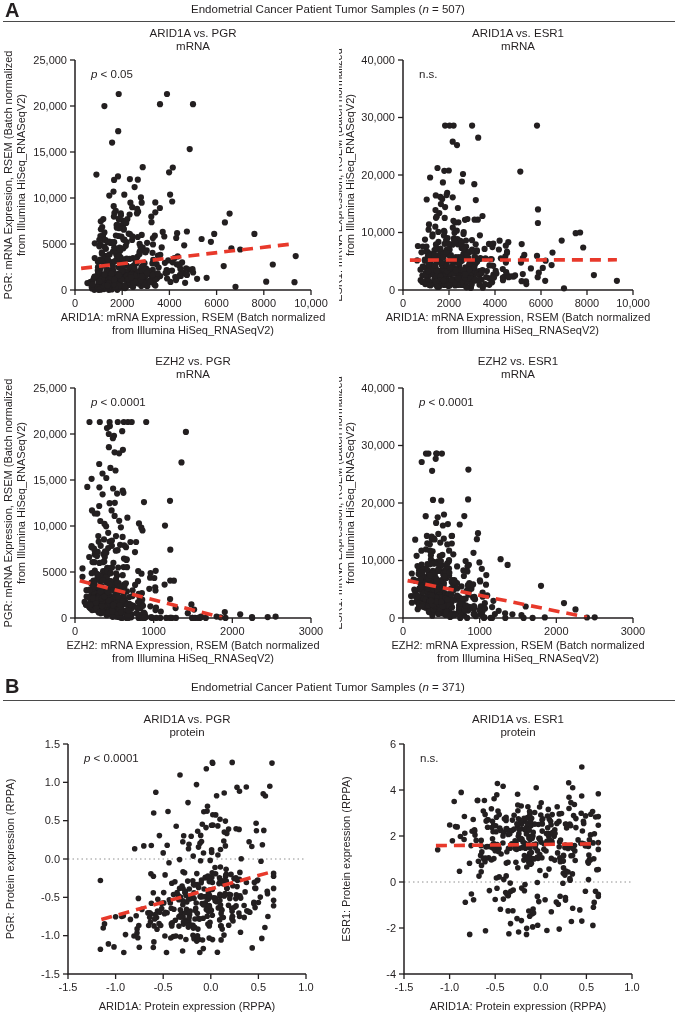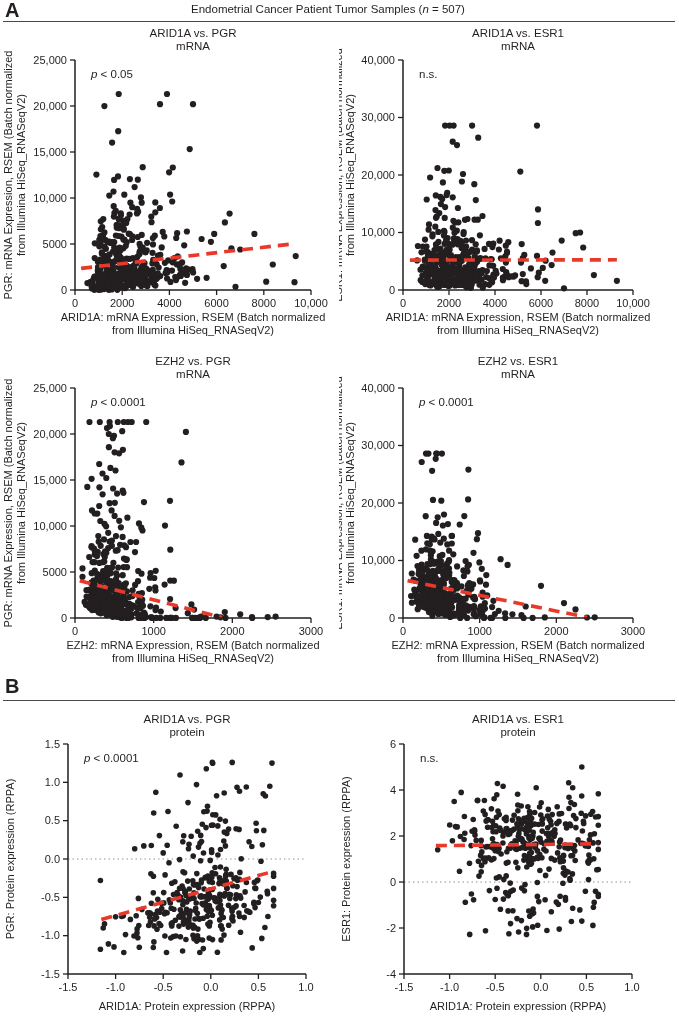--- a/index.html
+++ b/index.html
@@ -1914,20 +1914,21 @@
       <line x1="59" y1="36" x2="64" y2="36" stroke="#231f20" stroke-width="1.3"></line>
       <text x="56" y="39.8" text-anchor="end" font-size="11">40,000</text>
       <text x="179" y="297" text-anchor="middle" font-size="11">EZH2: mRNA Expression, RSEM (Batch normalized</text>
       <text x="179" y="310" text-anchor="middle" font-size="11">from Illumina HiSeq_RNASeqV2)</text>
       <text x="3" y="151" text-anchor="middle" font-size="11" transform="rotate(-90 3 151)">ESR1: mRNA Expression, RSEM (Batch normalized</text>
       <text x="15" y="151" text-anchor="middle" font-size="11" transform="rotate(-90 15 151)">from Illumina HiSeq_RNASeqV2)</text>
       <text x="80" y="54" font-size="11.5"><tspan font-style="italic">p</tspan><tspan> &lt; 0.0001</tspan></text>
     </svg>
 
   <div class="panel-label" style="top:676px">B</div>
+  <div class="panel-hdr" style="top:681px"><span>Endometrial Cancer Patient Tumor Samples (</span><i>n</i><span> = 371)</span></div>
   <div class="hdr-line" style="top:700px"></div>
 
   <svg class="cell" style="left:0px;top:708px" width="339" height="310" viewBox="0 0 339 310">
       <text x="187" y="15" text-anchor="middle" font-size="11.5">ARID1A vs. PGR</text>
       <text x="187" y="28" text-anchor="middle" font-size="11.5">protein</text>
       <line x1="68" y1="151" x2="306" y2="151" stroke="#909090" stroke-width="1" stroke-dasharray="1.5 3"></line>
       <g fill="#231f20">
         <circle cx="261.0" cy="153.3" r="2.8"></circle>
         <circle cx="150.4" cy="214.1" r="2.8"></circle>
         <circle cx="134.7" cy="140.8" r="2.8"></circle>

